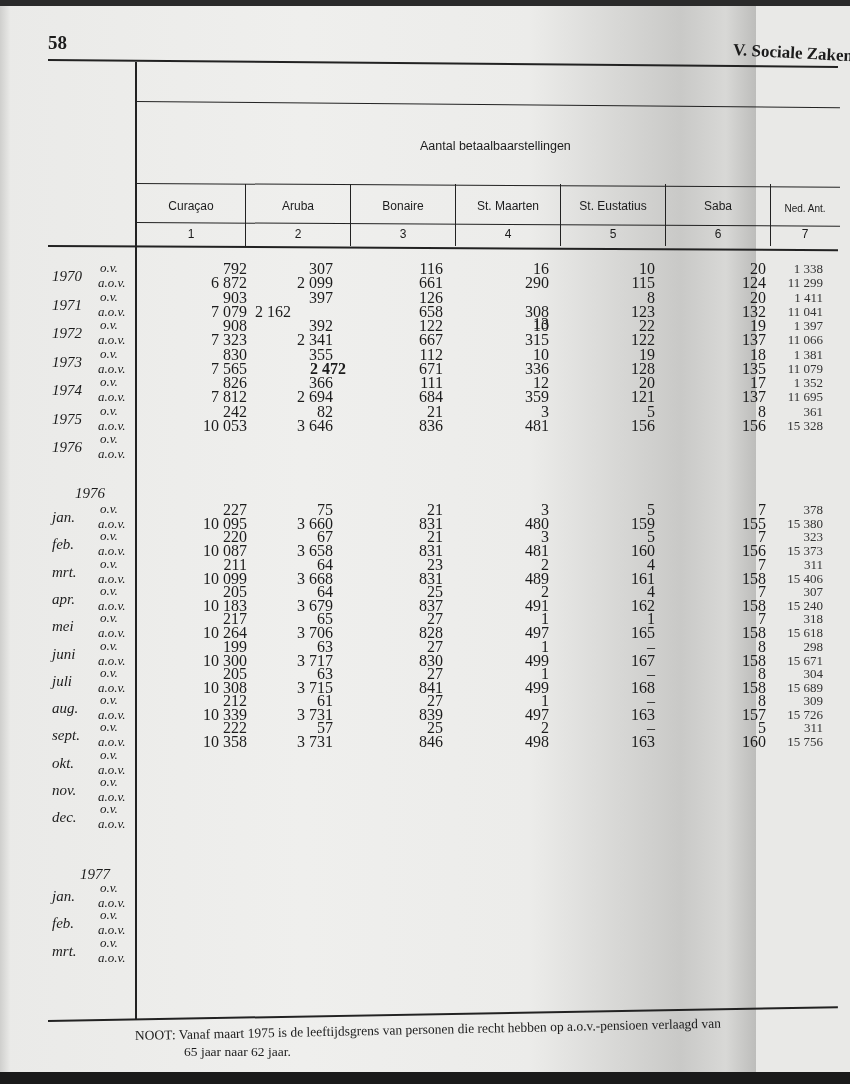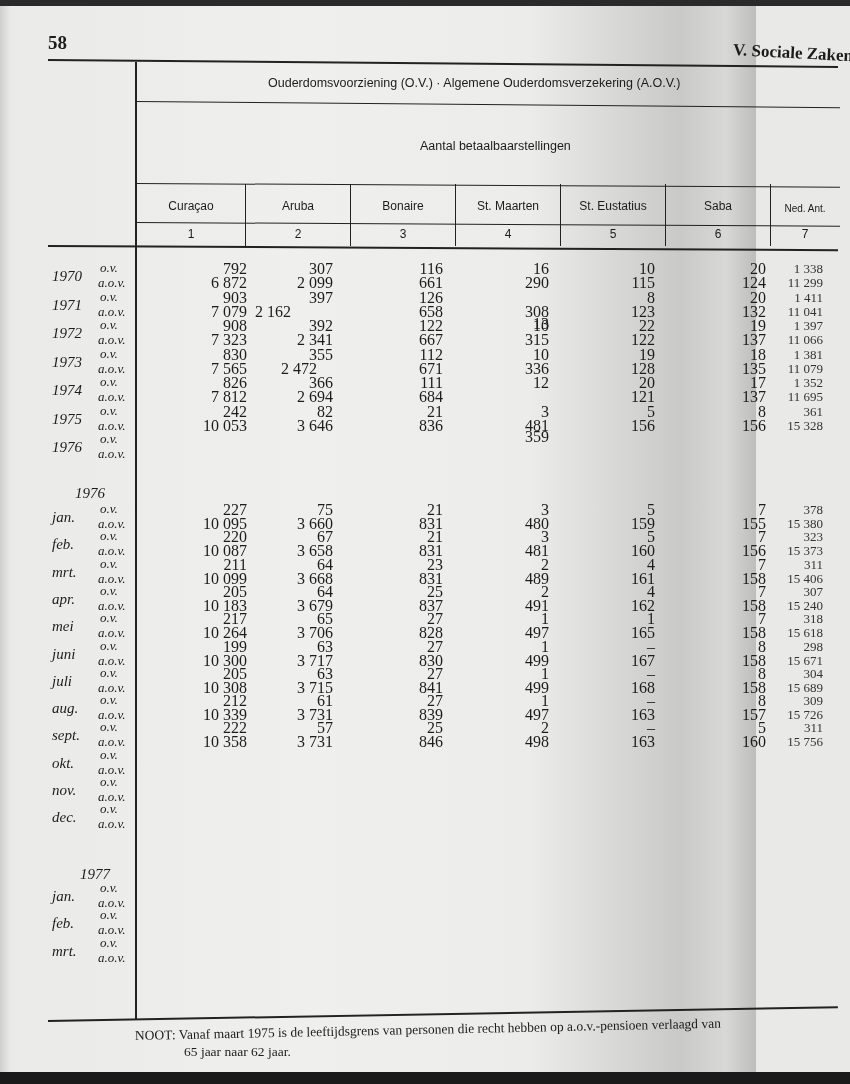--- a/index.html
+++ b/index.html
@@ -50,21 +50,20 @@
   <div class="hline" style="left:48px;top:1020px;width:790px;transform:rotate(-1deg);transform-origin:left;"></div>
 
   <div class="vline" style="left:135px;top:62px;height:958px;"></div>
   <div class="vline" style="left:245px;top:184px;height:62px;width:1px;"></div>
   <div class="vline" style="left:350px;top:184px;height:62px;width:1px;"></div>
   <div class="vline" style="left:455px;top:184px;height:62px;width:1px;"></div>
   <div class="vline" style="left:560px;top:184px;height:62px;width:1px;"></div>
   <div class="vline" style="left:665px;top:184px;height:62px;width:1px;"></div>
   <div class="vline" style="left:770px;top:184px;height:62px;width:1px;"></div>
 
-  <div class="hdr" style="left:268px;top:76px;">Ouderdomsvoorziening (O.V.)  ·  Algemene Ouderdomsverzekering (A.O.V.)</div>
   <div class="hdr" style="left:420px;top:139px;text-align:right;">Aantal betaalbaarstellingen</div>
 
   <div id="colhdrs">
       <div class="colhdr" style="left: 137px; width: 108px; top: 199px;">Curaçao</div>
       <div class="colhdr" style="left: 137px; width: 108px; top: 227px;">1</div>
       <div class="colhdr" style="left: 246px; width: 104px; top: 199px;">Aruba</div>
       <div class="colhdr" style="left: 246px; width: 104px; top: 227px;">2</div>
       <div class="colhdr" style="left: 351px; width: 104px; top: 199px;">Bonaire</div>
       <div class="colhdr" style="left: 351px; width: 104px; top: 227px;">3</div>
       <div class="colhdr" style="left: 456px; width: 104px; top: 199px;">St. Maarten</div>
@@ -132,40 +131,40 @@
       <div class="ovlbl" style="top: 345.5px; left: 100px;">o.v.</div>
       <div class="ovlbl" style="top: 360.5px; left: 98px;">a.o.v.</div>
       <div class="num" style="top: 347.5px; left: 127px; width: 120px;">830</div>
       <div class="num" style="top: 347.5px; left: 213px; width: 120px;">355</div>
       <div class="num" style="top: 347.5px; left: 323px; width: 120px;">112</div>
       <div class="num" style="top: 347.5px; left: 429px; width: 120px;">10</div>
       <div class="num" style="top: 347.5px; left: 535px; width: 120px;">19</div>
       <div class="num" style="top: 347.5px; left: 646px; width: 120px;">18</div>
       <div class="numsm" style="top: 347.5px; left: 703px; width: 120px;">1 381</div>
       <div class="num" style="top: 361.5px; left: 127px; width: 120px;">7 565</div>
-      <div class="num" style="top: 361.5px; left: 197px; width: 120px;">2 472</div>
+      <div class="num" style="top: 361.5px; left: 226px; width: 120px; font-weight: bold;">2 472</div>
       <div class="num" style="top: 361.5px; left: 323px; width: 120px;">671</div>
       <div class="num" style="top: 361.5px; left: 429px; width: 120px;">336</div>
       <div class="num" style="top: 361.5px; left: 535px; width: 120px;">128</div>
       <div class="num" style="top: 361.5px; left: 646px; width: 120px;">135</div>
       <div class="numsm" style="top: 361.5px; left: 703px; width: 120px;">11 079</div>
       <div class="rowlbl" style="top: 382px; left: 52px;">1974</div>
       <div class="ovlbl" style="top: 374px; left: 100px;">o.v.</div>
       <div class="ovlbl" style="top: 389px; left: 98px;">a.o.v.</div>
       <div class="num" style="top: 376px; left: 127px; width: 120px;">826</div>
       <div class="num" style="top: 376px; left: 213px; width: 120px;">366</div>
       <div class="num" style="top: 376px; left: 323px; width: 120px;">111</div>
       <div class="num" style="top: 376px; left: 429px; width: 120px;">12</div>
       <div class="num" style="top: 376px; left: 535px; width: 120px;">20</div>
       <div class="num" style="top: 376px; left: 646px; width: 120px;">17</div>
       <div class="numsm" style="top: 376px; left: 703px; width: 120px;">1 352</div>
       <div class="num" style="top: 390px; left: 127px; width: 120px;">7 812</div>
       <div class="num" style="top: 390px; left: 213px; width: 120px;">2 694</div>
       <div class="num" style="top: 390px; left: 323px; width: 120px;">684</div>
-      <div class="num" style="top: 390px; left: 429px; width: 120px; margin-top: 40px;">359</div>
+      <div class="num" style="top: 390px; left: 429px; width: 120px;">359</div>
       <div class="num" style="top: 390px; left: 535px; width: 120px;">121</div>
       <div class="num" style="top: 390px; left: 646px; width: 120px;">137</div>
       <div class="numsm" style="top: 390px; left: 703px; width: 120px;">11 695</div>
       <div class="rowlbl" style="top: 410.5px; left: 52px;">1975</div>
       <div class="ovlbl" style="top: 402.5px; left: 100px;">o.v.</div>
       <div class="ovlbl" style="top: 417.5px; left: 98px;">a.o.v.</div>
       <div class="num" style="top: 404.5px; left: 127px; width: 120px;">242</div>
       <div class="num" style="top: 404.5px; left: 213px; width: 120px;">82</div>
       <div class="num" style="top: 404.5px; left: 323px; width: 120px;">21</div>
       <div class="num" style="top: 404.5px; left: 429px; width: 120px;">3</div>

